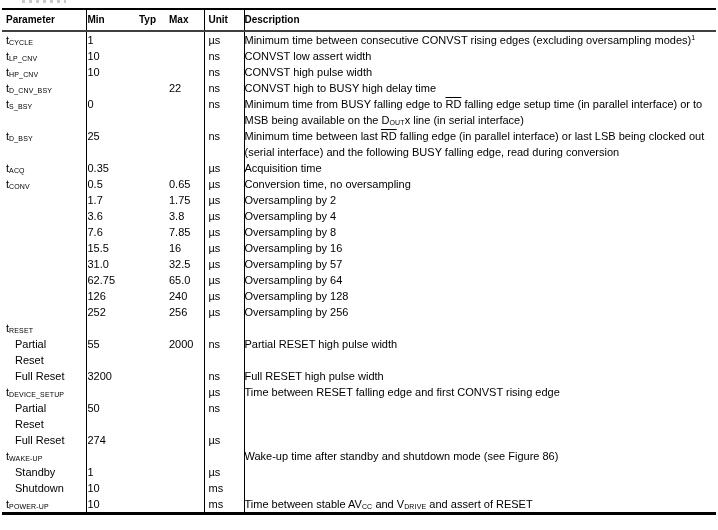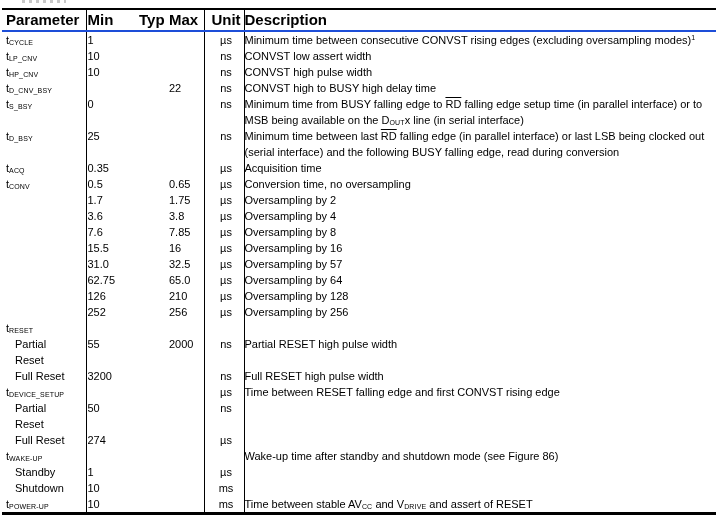--- a/index.html
+++ b/index.html
@@ -17,34 +17,34 @@
     width:714px;margin:8px 2px 0 2px;
     border-top:2.5px solid #000;border-bottom:3px solid #000;
   }
   col.c-param{width:84px;}
   col.c-min{width:44px;}
   col.c-typ{width:36px;}
   col.c-max{width:38px;}
   col.c-unit{width:40px;}
   col.c-desc{width:472px;}
   th{
-    font-size:15px;font-weight:bold;text-align:left;
+    font-size:10px;font-weight:bold;text-align:left;
     padding:2px 0 3px 0;line-height:15px;
-    border-bottom:2px solid #1d4ed8;white-space:nowrap;margin-left:11px;
+    border-bottom:2px solid #404040;white-space:nowrap;margin-left:11px;
   }
   td{
     font-size:11px;line-height:16px;vertical-align:top;
     padding:0;overflow:hidden;
   }
   th.b-r,td.b-r{border-right:1px solid #000;}
   .p-param{padding-left:4px;}
   .p-min{padding-left:1px;}
   .p-typ{padding-left:9px;}
   .p-max{padding-left:3px;}
-  .p-unit{padding-left:4px;text-align:center;}
+  .p-unit{padding-left:4px;}
   .p-desc{padding-left:0;padding-right:4px;}
   sub{font-size:7px;vertical-align:-1px;letter-spacing:.15px;line-height:0;}
   sup{font-size:7px;vertical-align:4px;line-height:0;}
   .ov{text-decoration:overline;}
   .sub-label{display:inline-block;padding-left:9px;}
   .two-line{max-width:50px;}
 </style>
 </head>
 <body>
 
@@ -179,21 +179,21 @@
         <td class="p-min"><span>62.75</span></td>
         <td class="p-typ"><span></span></td>
         <td class="b-r p-max"><span>65.0</span></td>
         <td class="b-r p-unit"><span>µs</span></td>
         <td class="p-desc"><span>Oversampling by 64</span></td>
       </tr>
       <tr>
         <td class="b-r p-param"><span></span></td>
         <td class="p-min"><span>126</span></td>
         <td class="p-typ"><span></span></td>
-        <td class="b-r p-max"><span>210</span></td>
+        <td class="b-r p-max"><span>240</span></td>
         <td class="b-r p-unit"><span>µs</span></td>
         <td class="p-desc"><span>Oversampling by 128</span></td>
       </tr>
       <tr>
         <td class="b-r p-param"><span></span></td>
         <td class="p-min"><span>252</span></td>
         <td class="p-typ"><span></span></td>
         <td class="b-r p-max"><span>256</span></td>
         <td class="b-r p-unit"><span>µs</span></td>
         <td class="p-desc"><span>Oversampling by 256</span></td>

